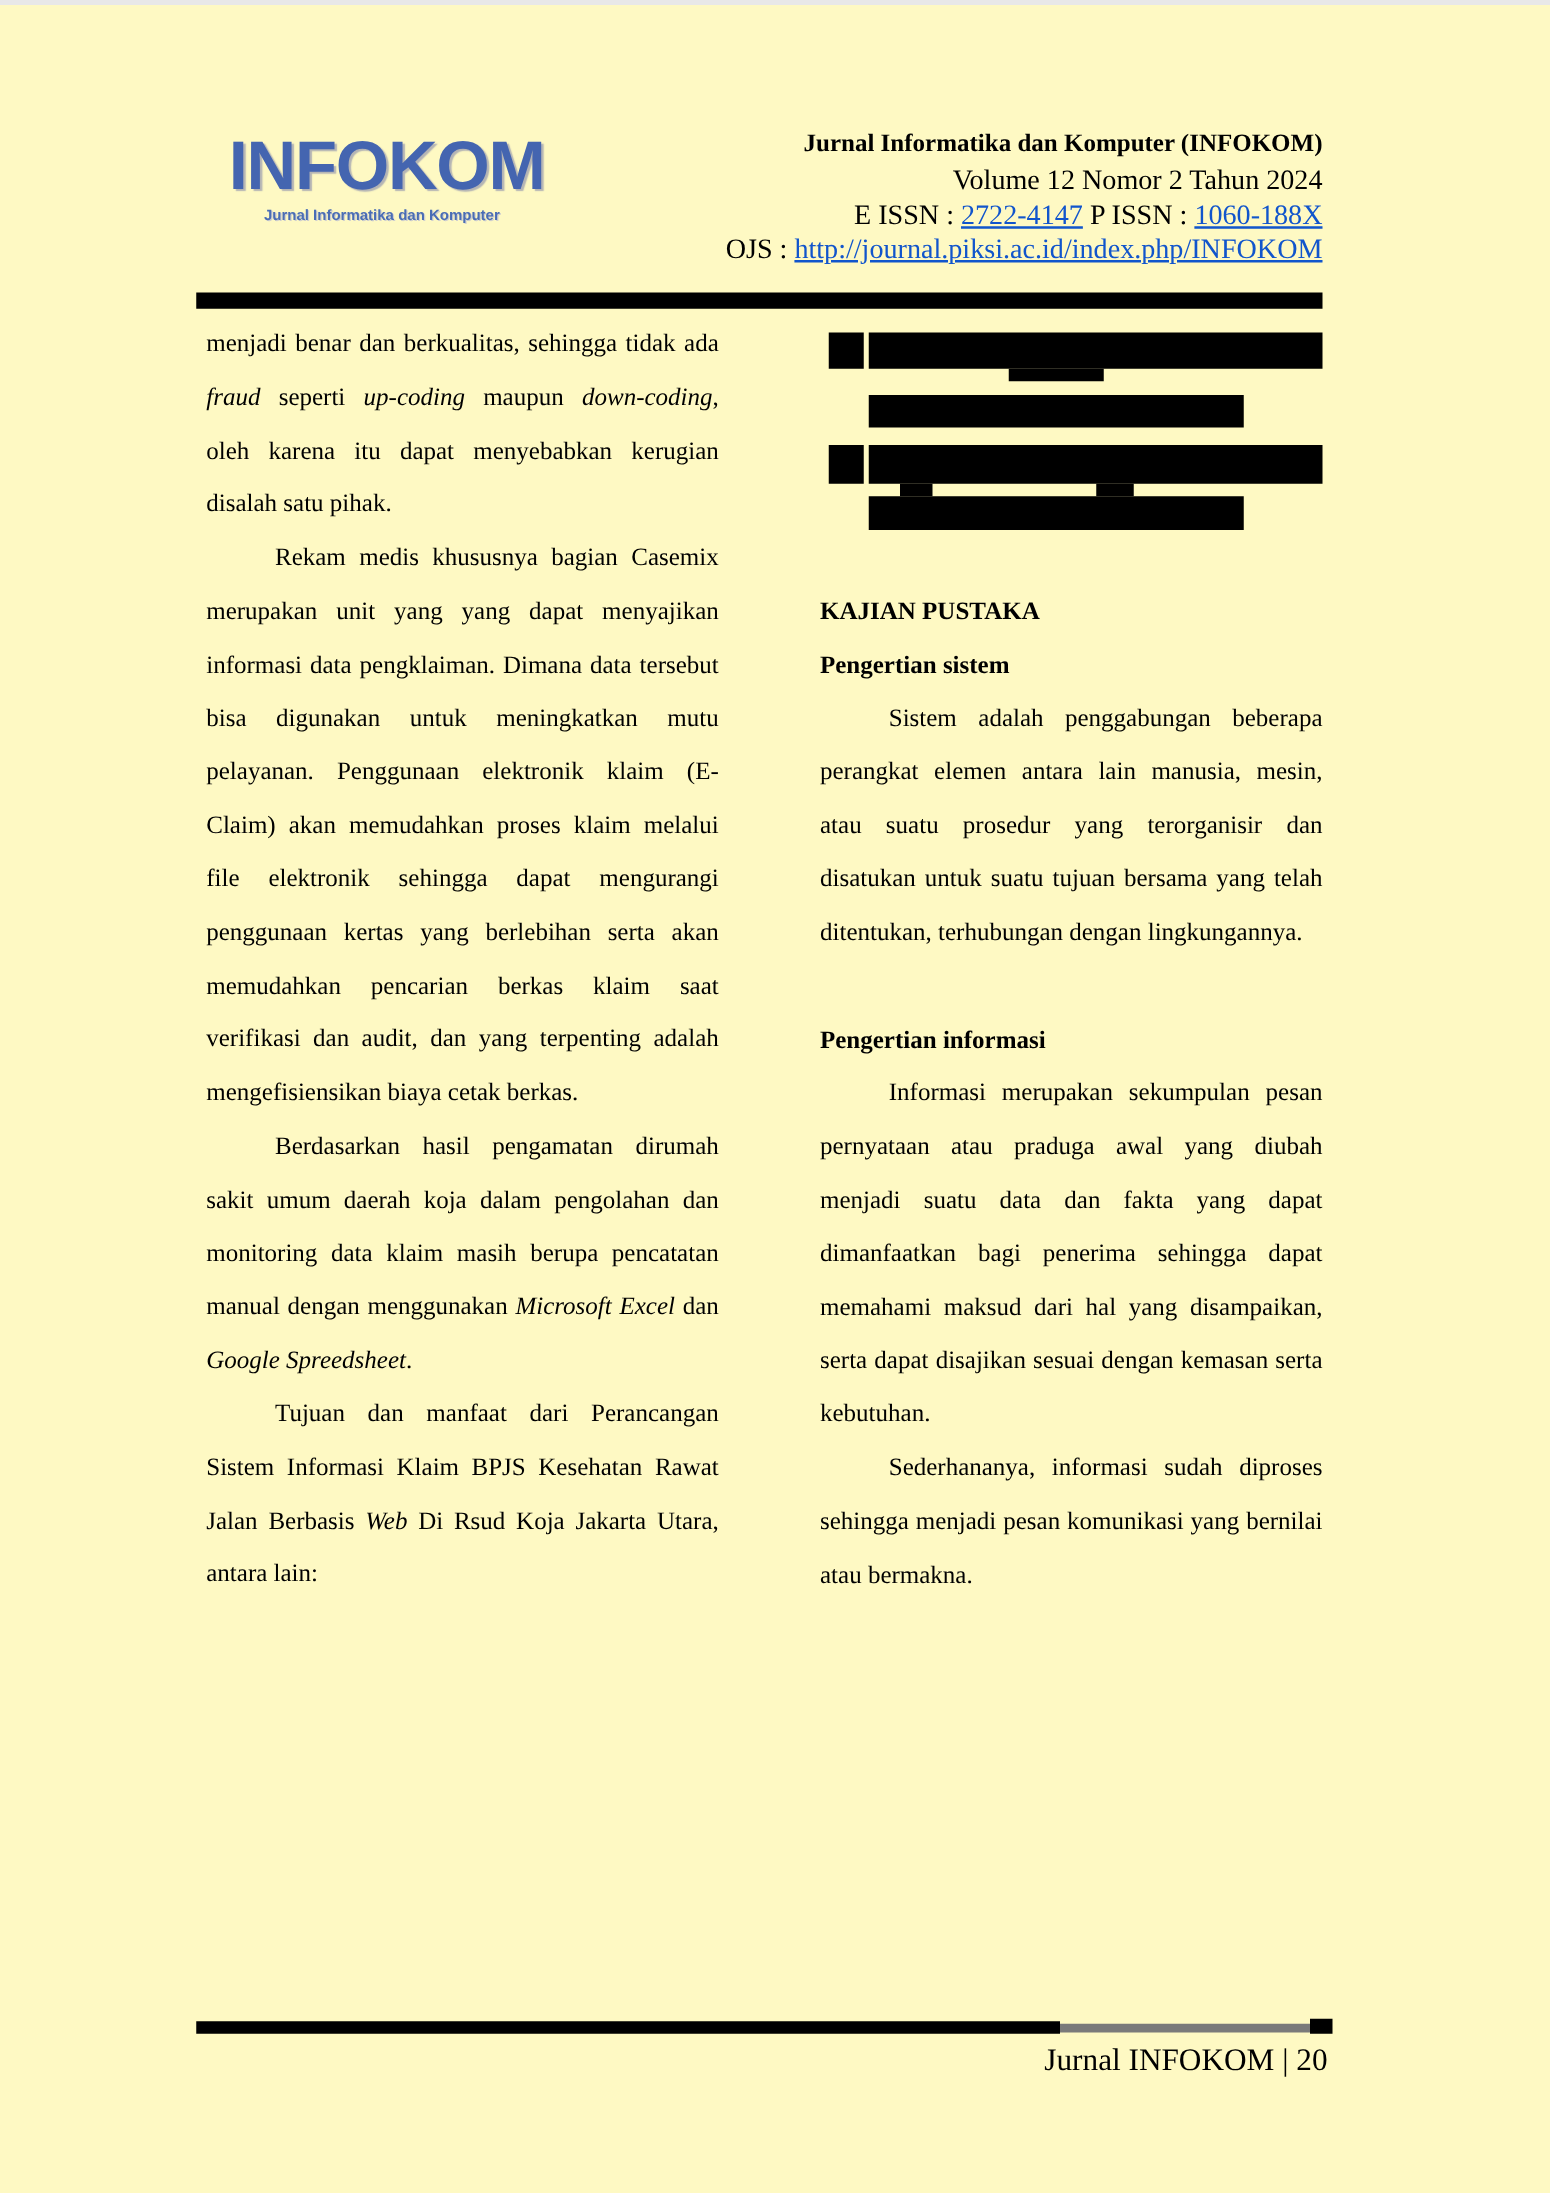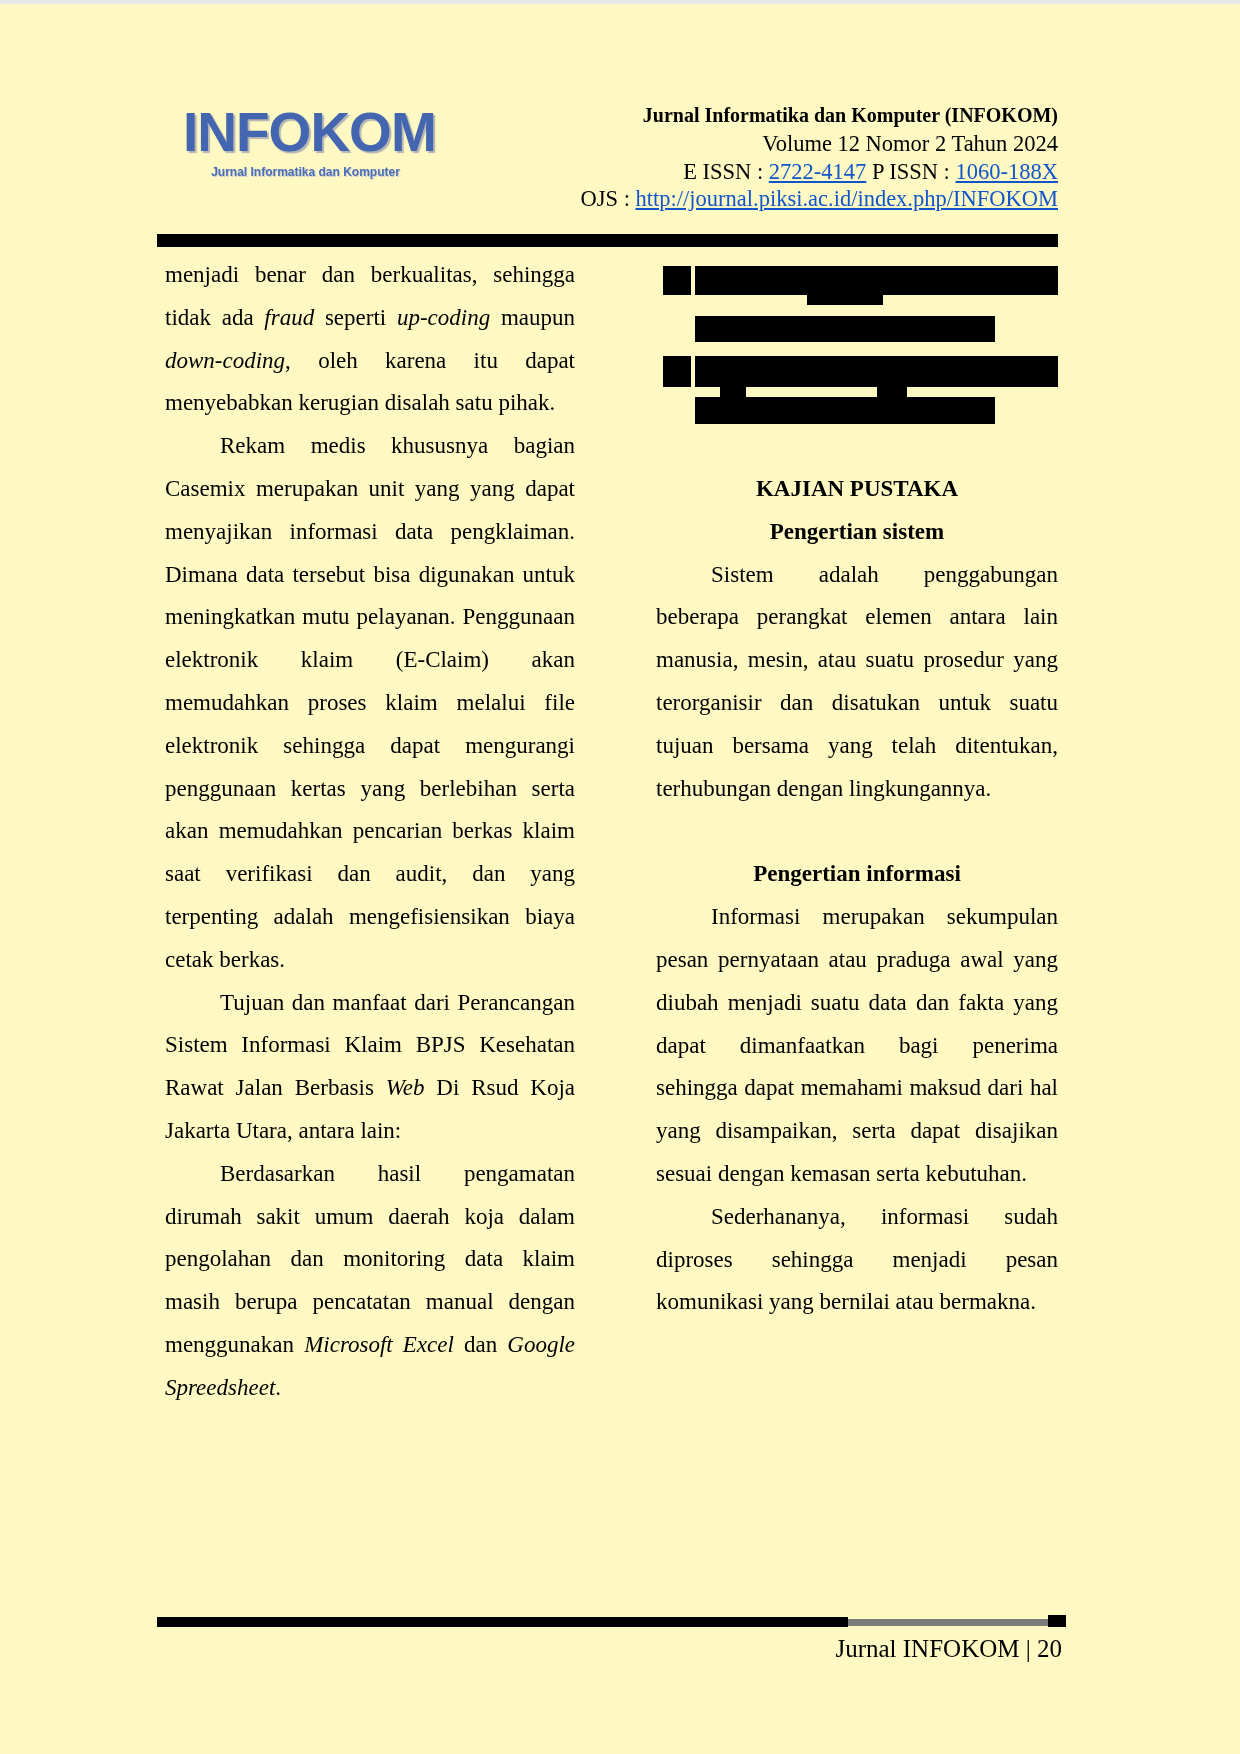--- a/index.html
+++ b/index.html
@@ -19,26 +19,26 @@
   .header-right .jtitle{font-size:20px;font-weight:bold;line-height:29px;}
   a.link{color:#1155CC;text-decoration:underline;cursor:pointer;}
 
   
   .divider{left:157px;top:230px;width:901px;height:13px;background:#000;}
   .footer-bar-black{left:157px;top:1613px;width:691px;height:10px;background:#000;}
   .footer-bar-gray{left:848px;top:1615px;width:200px;height:7px;background:#7a7a7a;}
   .footer-bar-cap{left:1048px;top:1611px;width:18px;height:12px;background:#000;}
 
   
-  .col{text-align:justify;font-size:23px;line-height:42.8px;}
+  .col{text-align:justify;font-size:20px;line-height:42.8px;}
   .left-col{left:165px;top:250px;width:410px;}
   .right-col{left:656px;top:247px;width:402px;}
   .para{margin:0;}
   .para.indent{text-indent:55px;}
-  .heading{font-weight:bold;text-align:center;}
+  .heading{font-weight:bold;text-align:left;}
   .spacer{height:43px;}
 
   
   .redacted-zone{position:relative;height:217px;}
   .rbar{position:absolute;background:#000;}
   .rb-num1{left:7px;top:15px;width:28px;height:29px;}
   .rb-bar1{left:39px;top:15px;width:363px;height:29px;}
   .rb-notch1{left:151px;top:44px;width:76px;height:10px;}
   .rb-bar2{left:39px;top:65px;width:300px;height:26px;}
   .rb-num2{left:7px;top:105px;width:28px;height:31px;}
@@ -66,22 +66,22 @@
     <div>Volume 12 Nomor 2 Tahun 2024</div>
     <div><span>E ISSN : </span><a class="link">2722-4147</a><span> P ISSN : </span><a class="link">1060-188X</a></div>
     <div><span>OJS :  </span><a class="link">http://journal.piksi.ac.id/index.php/INFOKOM</a></div>
   </div>
 
   <div class="abs divider"></div>
 
   <div class="abs col left-col" id="left-col">
       <div class="para"><span>menjadi benar dan berkualitas, sehingga tidak ada </span><i>fraud</i><span> seperti </span><i>up-coding</i><span> maupun </span><i>down-coding</i><span>, oleh karena itu dapat menyebabkan kerugian disalah satu pihak.</span></div>
       <div class="para indent"><span>Rekam medis khususnya bagian Casemix merupakan unit yang yang dapat menyajikan informasi data pengklaiman. Dimana data tersebut bisa digunakan untuk meningkatkan mutu pelayanan. Penggunaan elektronik klaim (E-Claim) akan memudahkan proses klaim melalui file elektronik sehingga dapat mengurangi penggunaan kertas yang berlebihan serta akan memudahkan pencarian berkas klaim saat verifikasi dan audit, dan yang terpenting adalah mengefisiensikan biaya cetak berkas.</span></div>
+      <div class="para indent"><span>Berdasarkan hasil pengamatan dirumah sakit umum daerah koja dalam pengolahan dan monitoring data klaim masih berupa pencatatan manual dengan menggunakan </span><i>Microsoft Excel</i><span> dan </span><i>Google Spreedsheet</i><span>.</span></div>
       <div class="para indent"><span>Tujuan dan manfaat dari Perancangan Sistem Informasi Klaim BPJS Kesehatan Rawat Jalan Berbasis </span><i>Web</i><span> Di Rsud Koja Jakarta Utara, antara lain:</span></div>
-      <div class="para indent"><span>Berdasarkan hasil pengamatan dirumah sakit umum daerah koja dalam pengolahan dan monitoring data klaim masih berupa pencatatan manual dengan menggunakan </span><i>Microsoft Excel</i><span> dan </span><i>Google Spreedsheet</i><span>.</span></div>
     </div>
 
   <div class="abs col right-col">
     <div class="redacted-zone">
       <div class="rbar rb-num1"></div>
       <div class="rbar rb-bar1"></div>
       <div class="rbar rb-notch1"></div>
       <div class="rbar rb-bar2"></div>
       <div class="rbar rb-num2"></div>
       <div class="rbar rb-bar3"></div>

